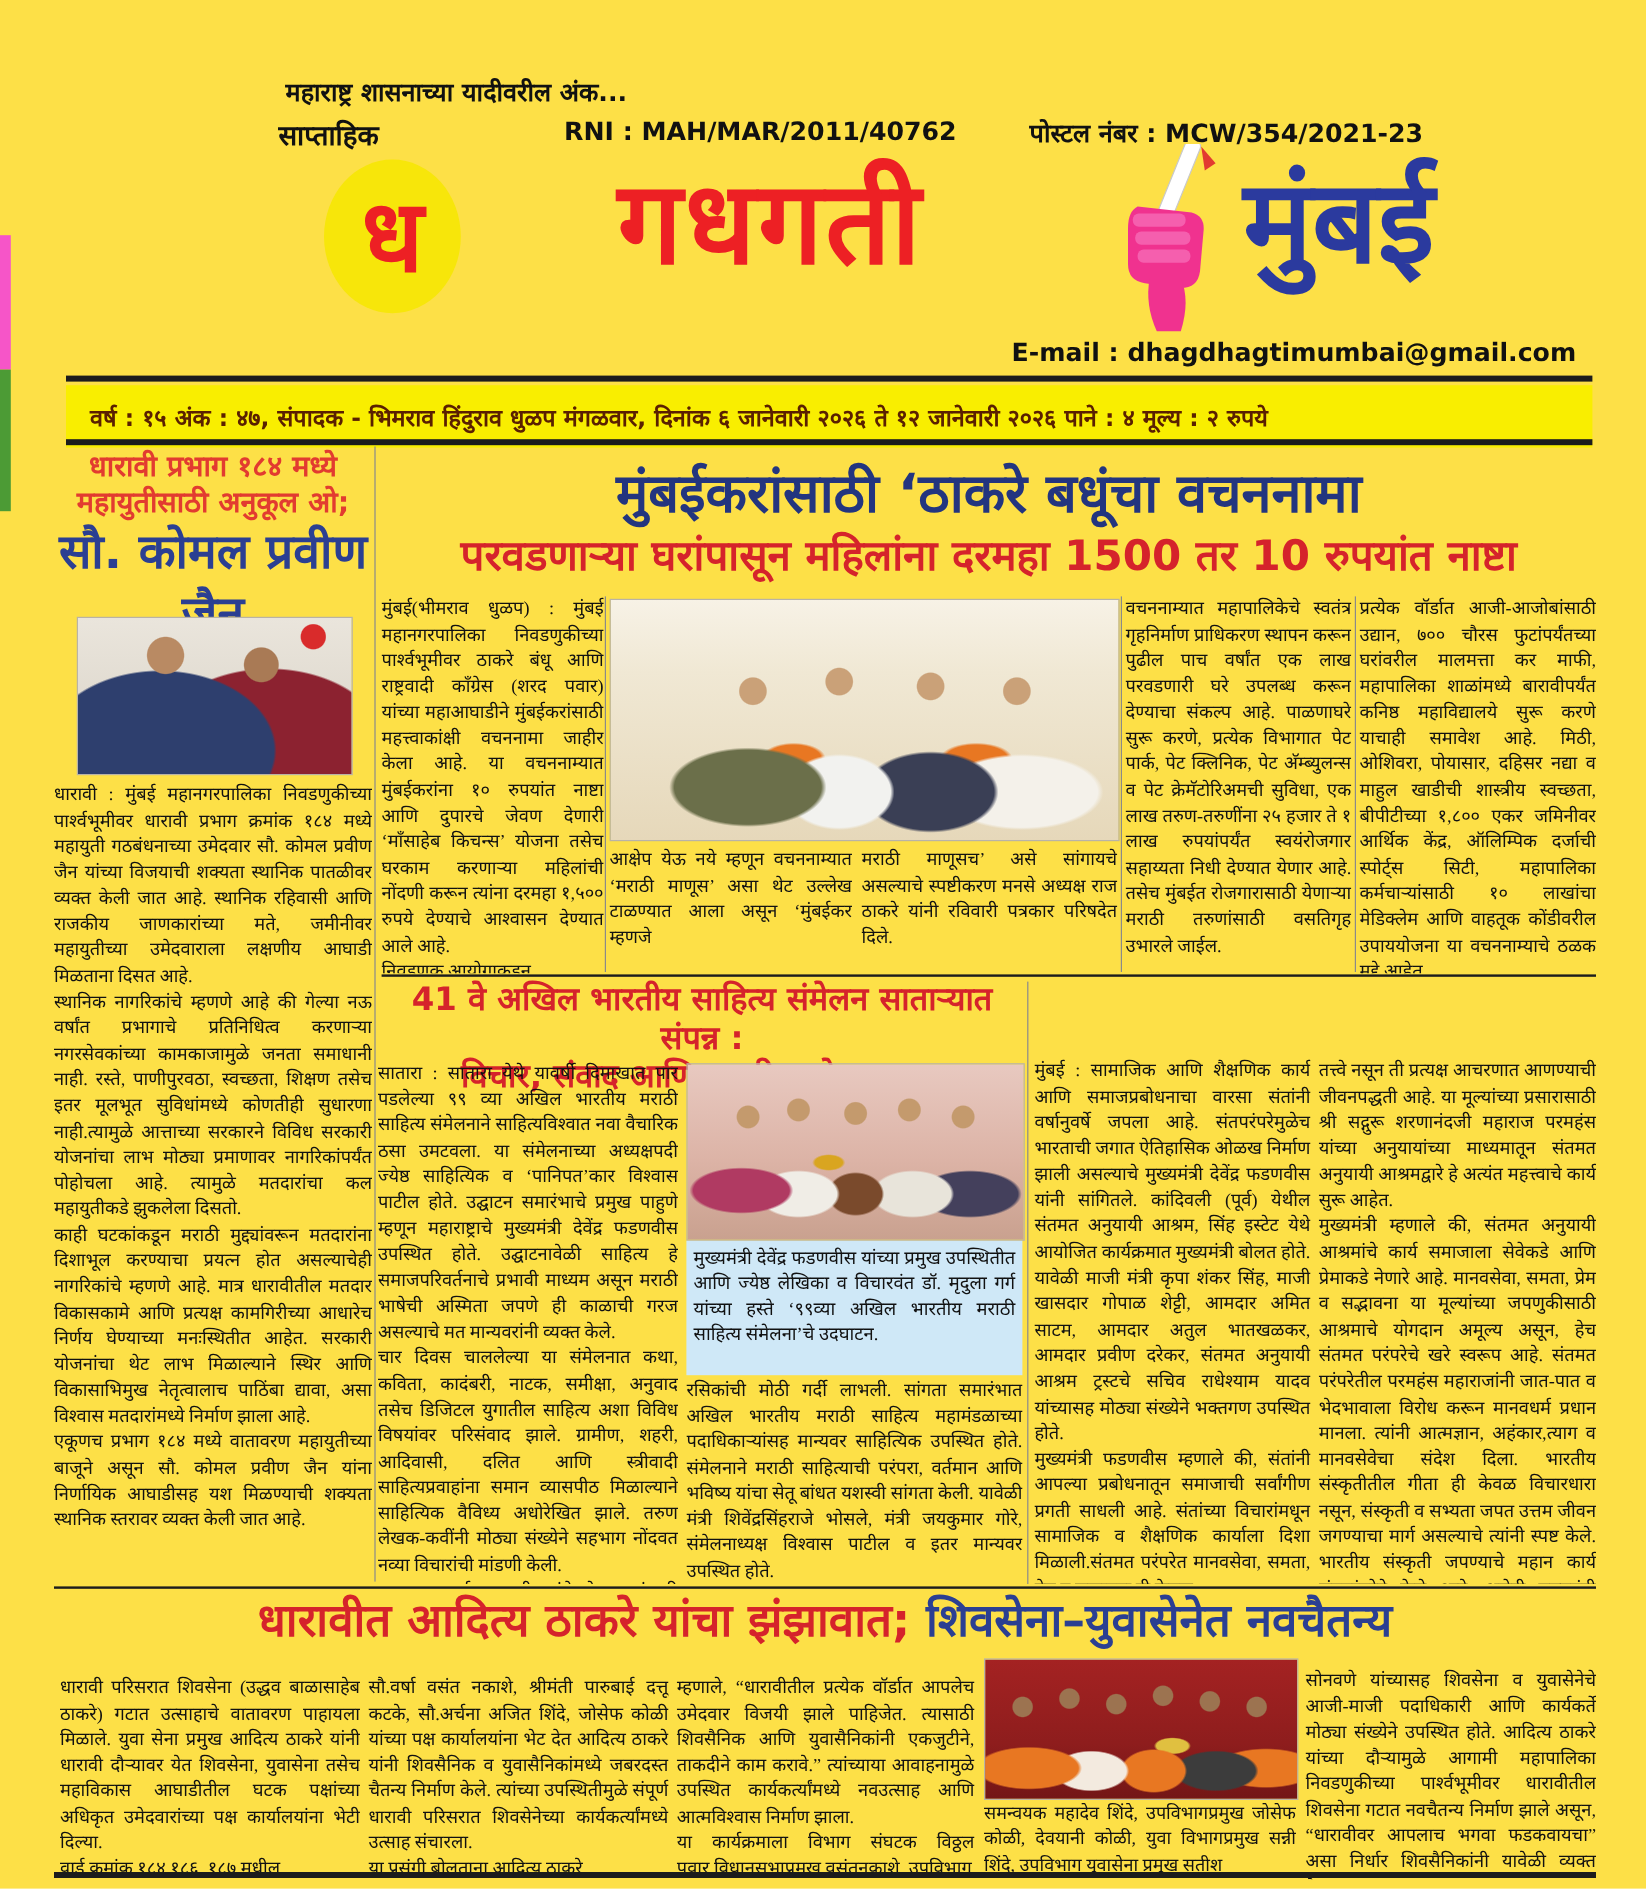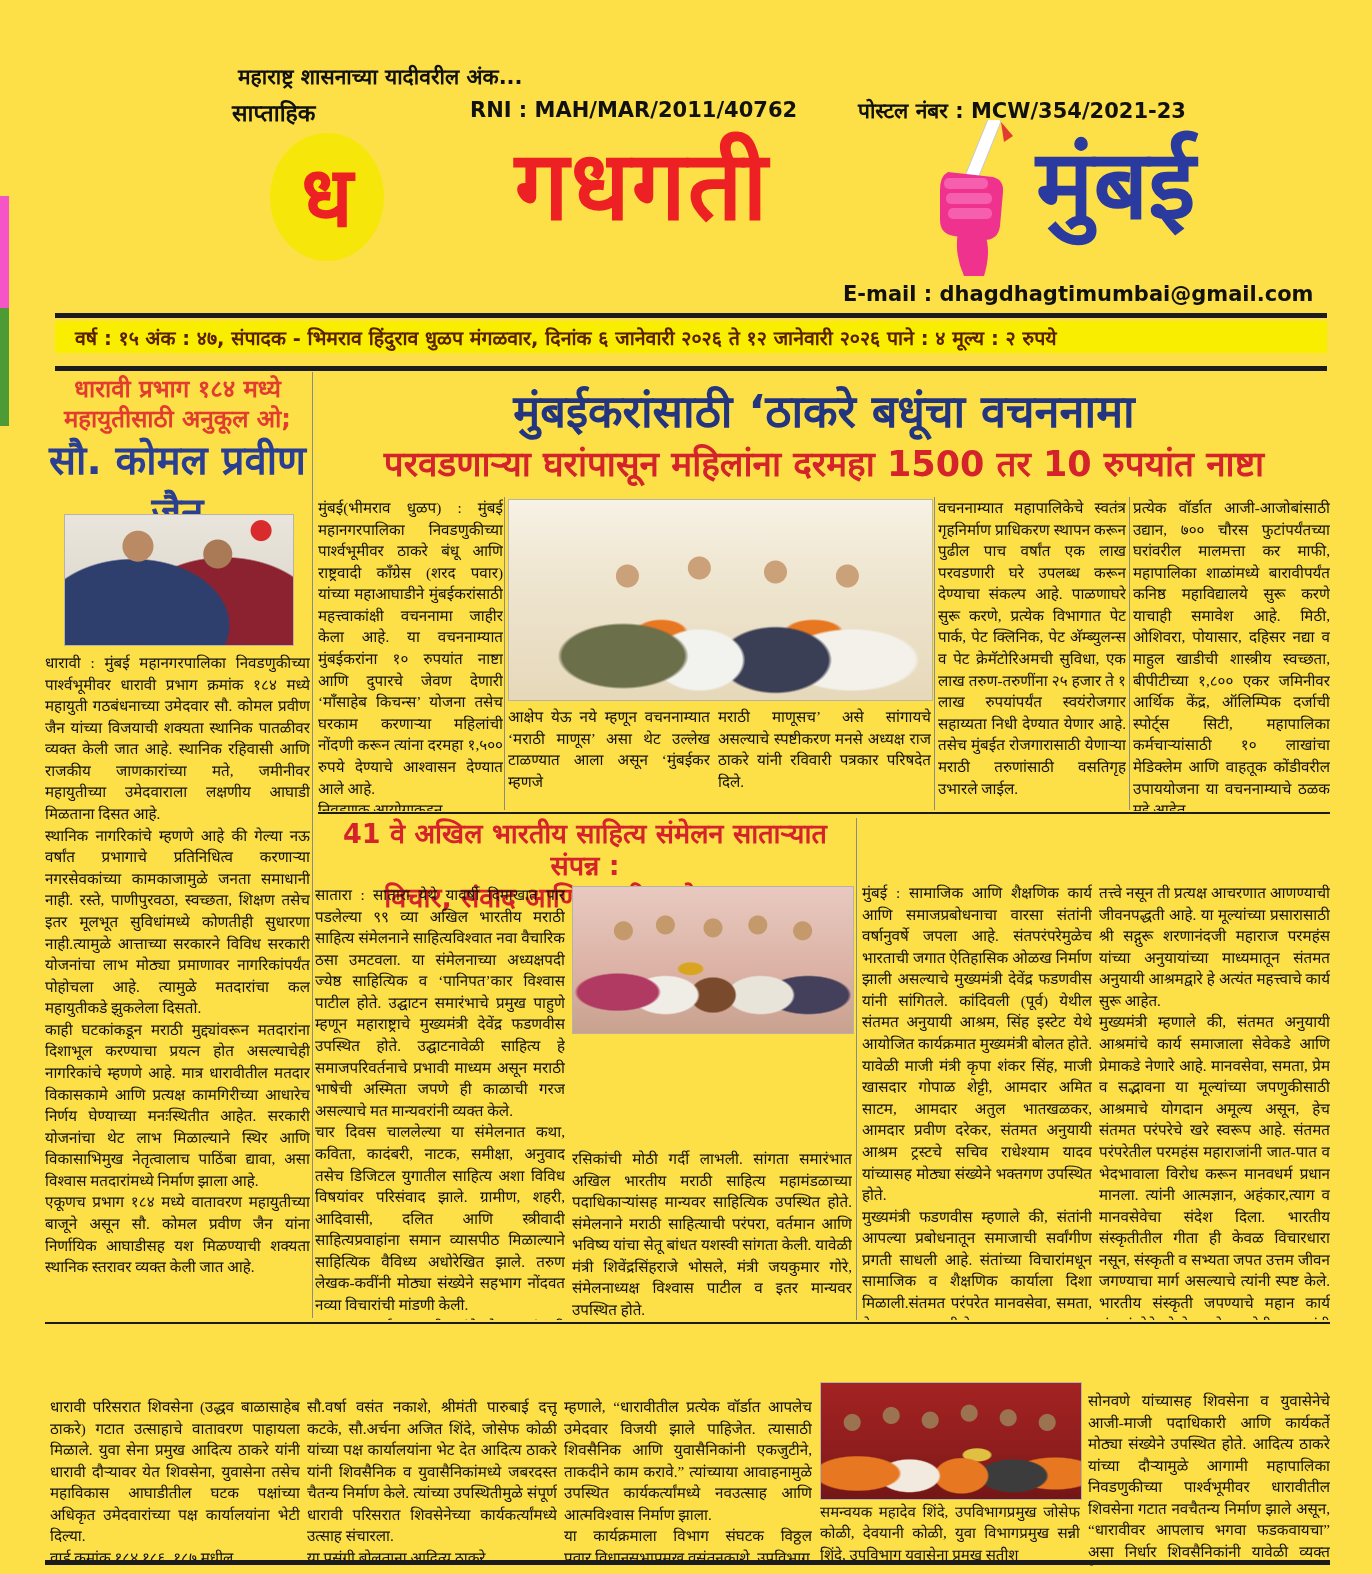--- a/index.html
+++ b/index.html
@@ -43,21 +43,21 @@
       <rect x="30" y="88" width="44" height="11" rx="5" fill="#f55fae"></rect>
       <path d="M40 112 l26 0 q8 18 0 44 l-20 0 q-10 -22 -6 -44 z" fill="#f0328f"></path>
     </svg>
   </div>
 
   <div class="abs hl" style="left:1036px;top:118px;width:300px;font-size:96px;line-height:1.4;color:#2b3a9e;text-align:left;">मुंबई</div>
 
   <div class="abs meta" style="left:843px;top:282px;font-size:21px;">E-mail : dhagdhagtimumbai@gmail.com</div>
 
   <div class="abs rule" style="left:55px;top:313px;width:1272px;height:5px;"></div>
-  <div class="abs" style="left:55px;top:321px;width:1272px;height:32px;background:#f9ee00;display:flex;align-items:center;">
+  <div class="abs" style="left:55px;top:321px;width:1272px;height:52px;background:#f9ee00;display:flex;align-items:center;">
     <span class="meta" style="font-size:19.5px;color:#5a2000;padding-left:20px;">वर्ष : १५ अंक : ४७, संपादक - भिमराव हिंदुराव धुळप मंगळवार, दिनांक ६ जानेवारी २०२६ ते १२ जानेवारी २०२६ पाने : ४  मूल्य : २ रुपये</span>
   </div>
   <div class="abs rule" style="left:55px;top:366px;width:1272px;height:5px;"></div>
 
   <div class="abs hl prewrap" style="left:45px;top:374px;width:265px;font-size:24px;line-height:1.25;color:#e23b30;">धारावी प्रभाग १८४ मध्ये
 महायुतीसाठी अनुकूल ओ;</div>
   <div class="abs hl prewrap" style="left:45px;top:434px;width:265px;font-size:40px;line-height:1.3;color:#2b3f92;">सौ. कोमल प्रवीण जैन
 यांच्या विजयाचे संकेत</div>
 
   <div class="abs photo" style="left:64px;top:514px;width:228px;height:130px;
@@ -124,33 +124,37 @@
          radial-gradient(circle at 66% 26%, #c49a6d 0 9px, transparent 10px),
          radial-gradient(circle at 82% 30%, #c49a6d 0 9px, transparent 10px),
          radial-gradient(ellipse at 16% 72%, #b03a62 0 12%, transparent 13%),
          radial-gradient(ellipse at 33% 74%, #f0ede6 0 12%, transparent 13%),
          radial-gradient(ellipse at 50% 74%, #7a4a2c 0 11%, transparent 12%),
          radial-gradient(ellipse at 67% 74%, #e8e4da 0 12%, transparent 13%),
          radial-gradient(ellipse at 84% 74%, #44405c 0 12%, transparent 13%),
          radial-gradient(ellipse at 42% 56%, #d9a520 0 5%, transparent 6%),
          linear-gradient(180deg,#e8c9c0 0%,#dcb3a6 55%,#c9a18f 100%);"></div>
 
+  <div class="abs capbox" style="left:572px;top:1034px;width:268px;height:104px;">मुख्यमंत्री देवेंद्र फडणवीस यांच्या प्रमुख उपस्थितीत आणि ज्येष्ठ लेखिका व विचारवंत डॉ. मृदुला गर्ग यांच्या हस्ते ‘९९व्या अखिल भारतीय मराठी साहित्य संमेलना’चे उदघाटन.</div>
 
   <div class="abs body-text prewrap" style="left:572px;top:1148px;width:280px;height:172px;">रसिकांची मोठी गर्दी लाभली. सांगता समारंभात अखिल भारतीय मराठी साहित्य महामंडळाच्या पदाधिकाऱ्यांसह मान्यवर साहित्यिक उपस्थित होते. संमेलनाने मराठी साहित्याची परंपरा, वर्तमान आणि भविष्य यांचा सेतू बांधत यशस्वी सांगता केली. यावेळी मंत्री शिवेंद्रसिंहराजे भोसले, मंत्री जयकुमार गोरे, संमेलनाध्यक्ष विश्वास पाटील व इतर मान्यवर उपस्थित होते.</div>
 
   <div class="abs vrule" style="left:856px;top:818px;height:502px;"></div>
 
 
   <div class="abs body-text prewrap" style="left:862px;top:882px;width:230px;height:438px;">मुंबई : सामाजिक आणि शैक्षणिक कार्य आणि समाजप्रबोधनाचा वारसा संतांनी वर्षानुवर्षे जपला आहे. संतपरंपरेमुळेच भारताची जगात ऐतिहासिक ओळख निर्माण झाली असल्याचे मुख्यमंत्री देवेंद्र फडणवीस यांनी सांगितले. कांदिवली (पूर्व) येथील संतमत अनुयायी आश्रम, सिंह इस्टेट येथे आयोजित कार्यक्रमात मुख्यमंत्री बोलत होते. यावेळी माजी मंत्री कृपा शंकर सिंह, माजी खासदार गोपाळ शेट्टी, आमदार अमित साटम, आमदार अतुल भातखळकर, आमदार प्रवीण दरेकर, संतमत अनुयायी आश्रम ट्रस्टचे सचिव राधेश्याम यादव यांच्यासह मोठ्या संख्येने भक्तगण उपस्थित होते.
 मुख्यमंत्री फडणवीस म्हणाले की, संतांनी आपल्या प्रबोधनातून समाजाची सर्वांगीण प्रगती साधली आहे. संतांच्या विचारांमधून सामाजिक व शैक्षणिक कार्याला दिशा मिळाली.संतमत परंपरेत मानवसेवा, समता, प्रेम व सद्भावना ही केवळ</div>
   <div class="abs body-text prewrap" style="left:1099px;top:882px;width:231px;height:438px;">तत्त्वे नसून ती प्रत्यक्ष आचरणात आणण्याची जीवनपद्धती आहे. या मूल्यांच्या प्रसारासाठी श्री सद्गुरू शरणानंदजी महाराज परमहंस यांच्या अनुयायांच्या माध्यमातून संतमत अनुयायी आश्रमद्वारे हे अत्यंत महत्त्वाचे कार्य सुरू आहेत.
 मुख्यमंत्री म्हणाले की, संतमत अनुयायी आश्रमांचे कार्य समाजाला सेवेकडे आणि प्रेमाकडे नेणारे आहे. मानवसेवा, समता, प्रेम व सद्भावना या मूल्यांच्या जपणुकीसाठी आश्रमाचे योगदान अमूल्य असून, हेच संतमत परंपरेचे खरे स्वरूप आहे. संतमत परंपरेतील परमहंस महाराजांनी जात-पात व भेदभावाला विरोध करून मानवधर्म प्रधान मानला. त्यांनी आत्मज्ञान, अहंकार,त्याग व मानवसेवेचा संदेश दिला. भारतीय संस्कृतीतील गीता ही केवळ विचारधारा नसून, संस्कृती व सभ्यता जपत उत्तम जीवन जगण्याचा मार्ग असल्याचे त्यांनी स्पष्ट केले. भारतीय संस्कृती जपण्याचे महान कार्य संतपरंपरेने केले आहे, असेही मुख्यमंत्री फडणवीस यांनी नमूद केले.</div>
 
   <div class="abs rule" style="left:45px;top:1322px;width:1285px;height:2px;"></div>
 
+  <div class="abs hl" style="left:45px;top:1328px;width:1285px;font-size:38px;line-height:1.2;">
+    <span style="color:#d5232b;">धारावीत आदित्य ठाकरे यांचा झंझावात; </span><span style="color:#2b3f92;">शिवसेना–युवासेनेत नवचैतन्य</span>
+  </div>
 
   <div class="abs body-text prewrap" style="left:50px;top:1396px;width:250px;height:168px;">धारावी परिसरात शिवसेना (उद्धव बाळासाहेब ठाकरे) गटात उत्साहाचे वातावरण पाहायला मिळाले. युवा सेना प्रमुख आदित्य ठाकरे यांनी धारावी दौऱ्यावर येत शिवसेना, युवासेना तसेच महाविकास आघाडीतील घटक पक्षांच्या अधिकृत उमेदवारांच्या पक्ष कार्यालयांना भेटी दिल्या.
 वार्ड क्रमांक १८४,१८६, १८७ मधील</div>
   <div class="abs body-text prewrap" style="left:307px;top:1396px;width:250px;height:168px;">सौ.वर्षा वसंत नकाशे, श्रीमंती पारुबाई दत्तू कटके, सौ.अर्चना अजित शिंदे, जोसेफ कोळी यांच्या पक्ष कार्यालयांना भेट देत आदित्य ठाकरे यांनी शिवसैनिक व युवासैनिकांमध्ये जबरदस्त चैतन्य निर्माण केले. त्यांच्या उपस्थितीमुळे संपूर्ण धारावी परिसरात शिवसेनेच्या कार्यकर्त्यांमध्ये उत्साह संचारला.
 या प्रसंगी बोलताना आदित्य ठाकरे</div>
   <div class="abs body-text prewrap" style="left:564px;top:1396px;width:248px;height:168px;">म्हणाले, “धारावीतील प्रत्येक वॉर्डात आपलेच उमेदवार विजयी झाले पाहिजेत. त्यासाठी शिवसैनिक आणि युवासैनिकांनी एकजुटीने, ताकदीने काम करावे.” त्यांच्याया आवाहनामुळे उपस्थित कार्यकर्त्यांमध्ये नवउत्साह आणि आत्मविश्वास निर्माण झाला.
 या कार्यक्रमाला विभाग संघटक विठ्ठल पवार,विधानसभाप्रमुख वसंतनकाशे, उपविभाग</div>
 
   <div class="abs photo" style="left:820px;top:1382px;width:260px;height:116px;
        background:

